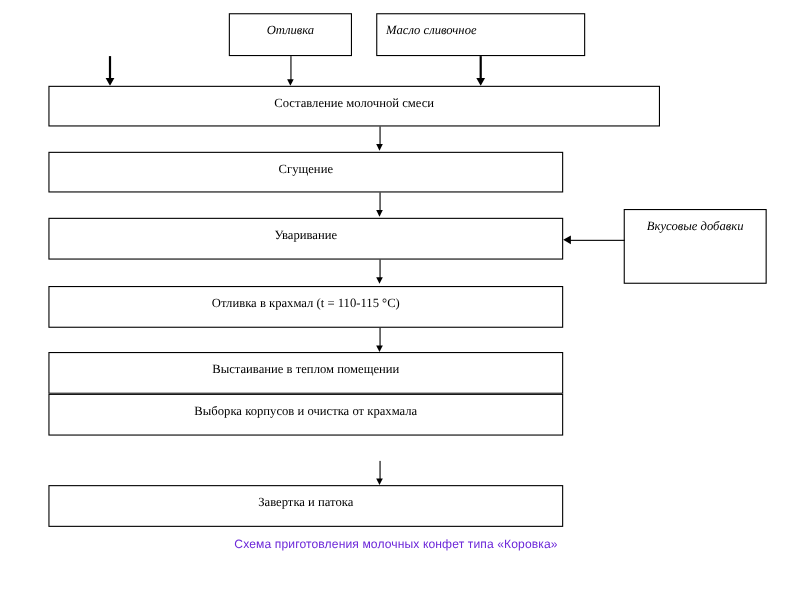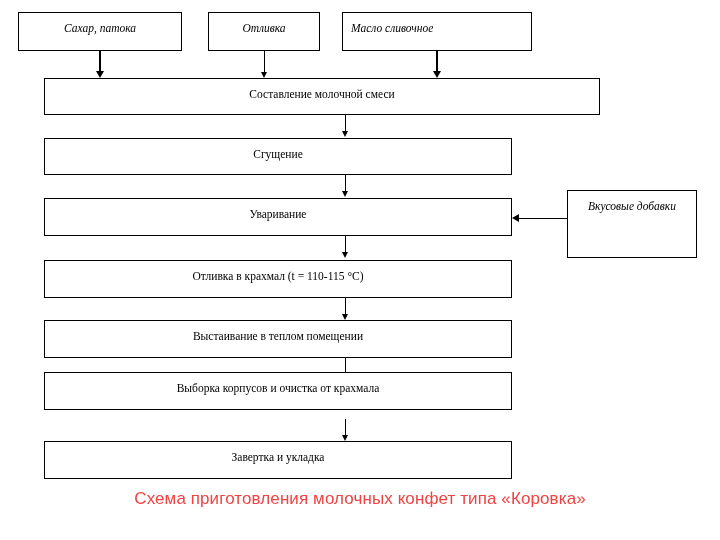--- a/index.html
+++ b/index.html
@@ -75,34 +75,31 @@
     border-top: 4px solid transparent;
     border-bottom: 4px solid transparent;
     border-right: 7px solid #000000;
   }
   .caption {
     position: absolute;
     left: 0;
     right: 0;
     text-align: center;
     font-family: "Liberation Sans", sans-serif;
-    font-size: 17px;
-    color: #ef4444;
+    font-size: 11px;
+    color: #6d28d9;
     letter-spacing: 0.1px;
     white-space: nowrap;
   }
 </style>
 </head>
 <body>
 
 <div id="canvas">
 
-  <div class="box" style="left:18px; top:12px; width:164px; height:39px;">
-    <div class="box-label italic">Сахар, патока</div>
-  </div>
 
   <div class="box" style="left:208px; top:12px; width:112px; height:39px;">
     <div class="box-label italic">Отливка</div>
   </div>
 
   <div class="box" style="left:342px; top:12px; width:190px; height:39px;">
     <div class="box-label italic left">Масло сливочное</div>
   </div>
 
   <div class="vline thick" style="left:99px; top:51px; height:22px;"></div>
@@ -149,26 +146,26 @@
   <div class="vline" style="left:345px; top:298px; height:17px;"></div>
   <div class="arrow-down thin" style="left:342px; top:314px;"></div>
 
   <div class="box" style="left:44px; top:320px; width:468px; height:38px;">
     <div class="box-label">Выстаивание в теплом помещении</div>
   </div>
 
   <div class="vline" style="left:345px; top:358px; height:18px;"></div>
   <div class="arrow-down thin" style="left:342px; top:375px;"></div>
 
-  <div class="box" style="left:44px; top:372px; width:468px; height:38px;">
+  <div class="box" style="left:44px; top:358px; width:468px; height:38px;">
     <div class="box-label">Выборка корпусов и очистка от крахмала</div>
   </div>
 
   <div class="vline" style="left:345px; top:419px; height:18px;"></div>
   <div class="arrow-down thin" style="left:342px; top:435px;"></div>
 
   <div class="box" style="left:44px; top:441px; width:468px; height:38px;">
-    <div class="box-label">Завертка и укладка</div>
+    <div class="box-label">Завертка и патока</div>
   </div>
 
   <div class="caption" style="top:489px;">Схема приготовления молочных конфет типа «Коровка»</div>
 
 </div>
 
 </body></html>

